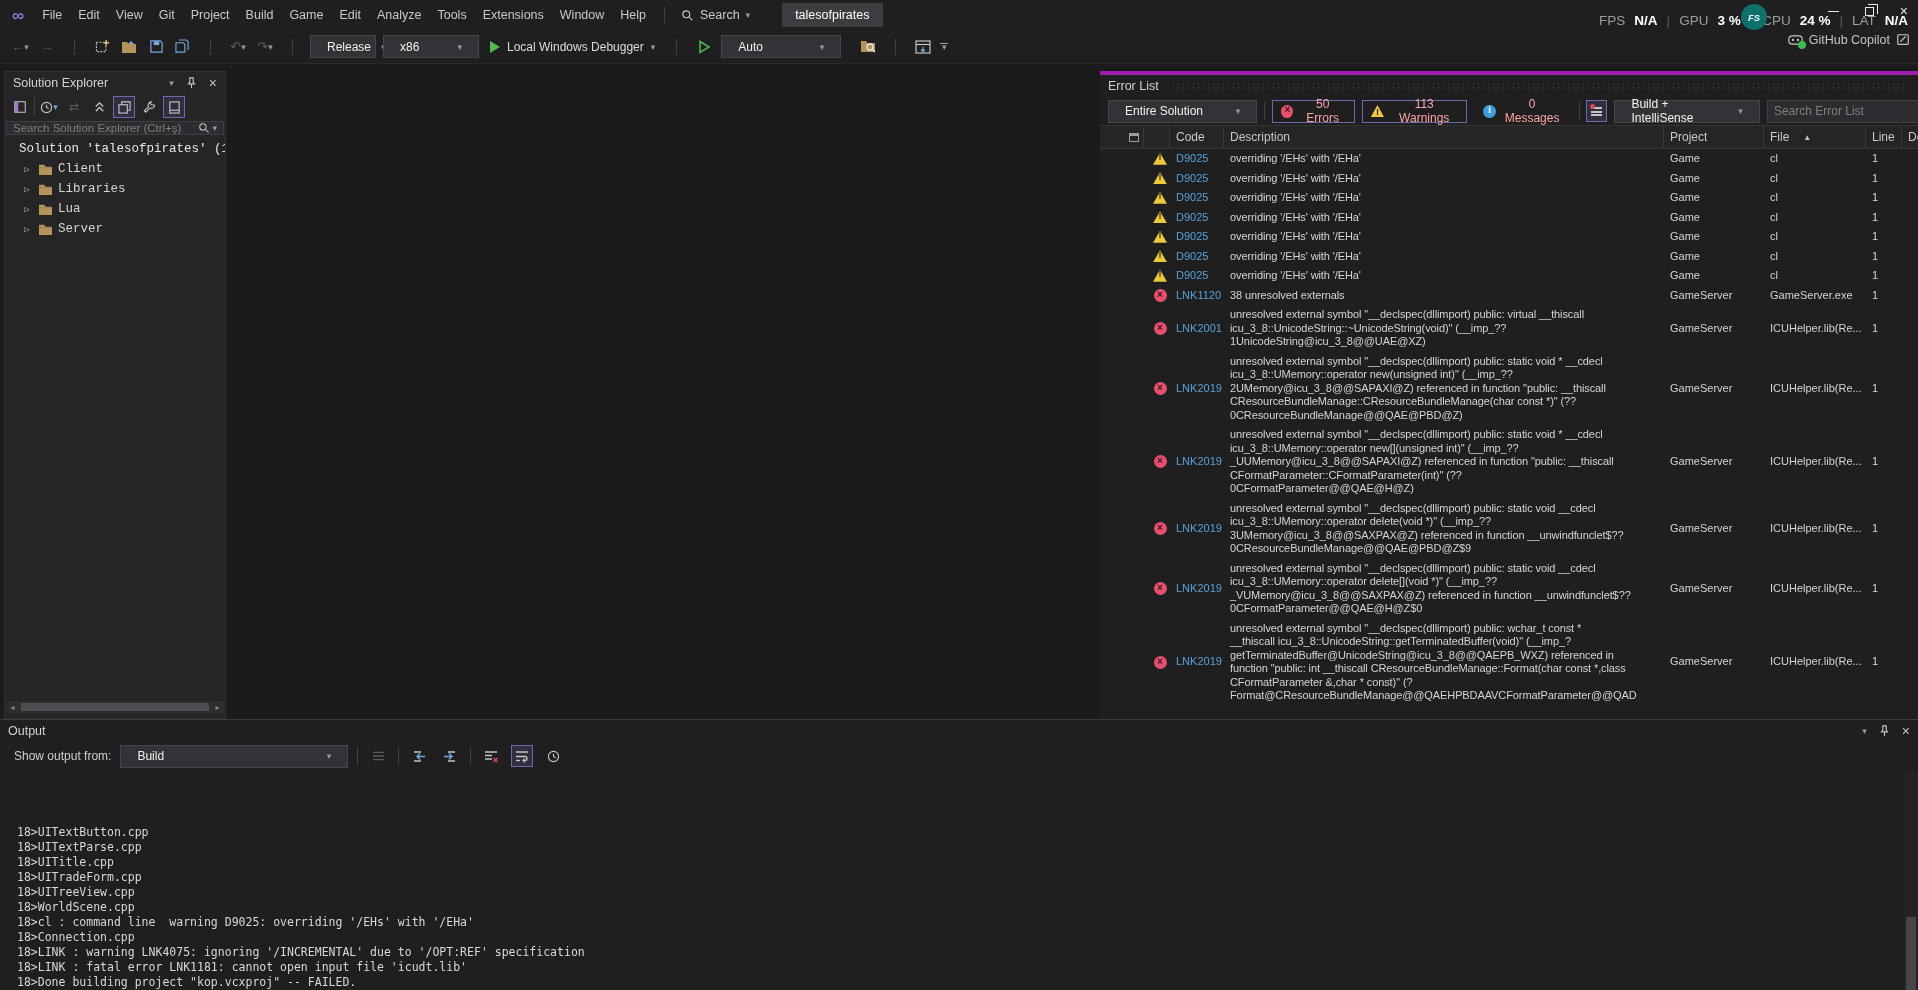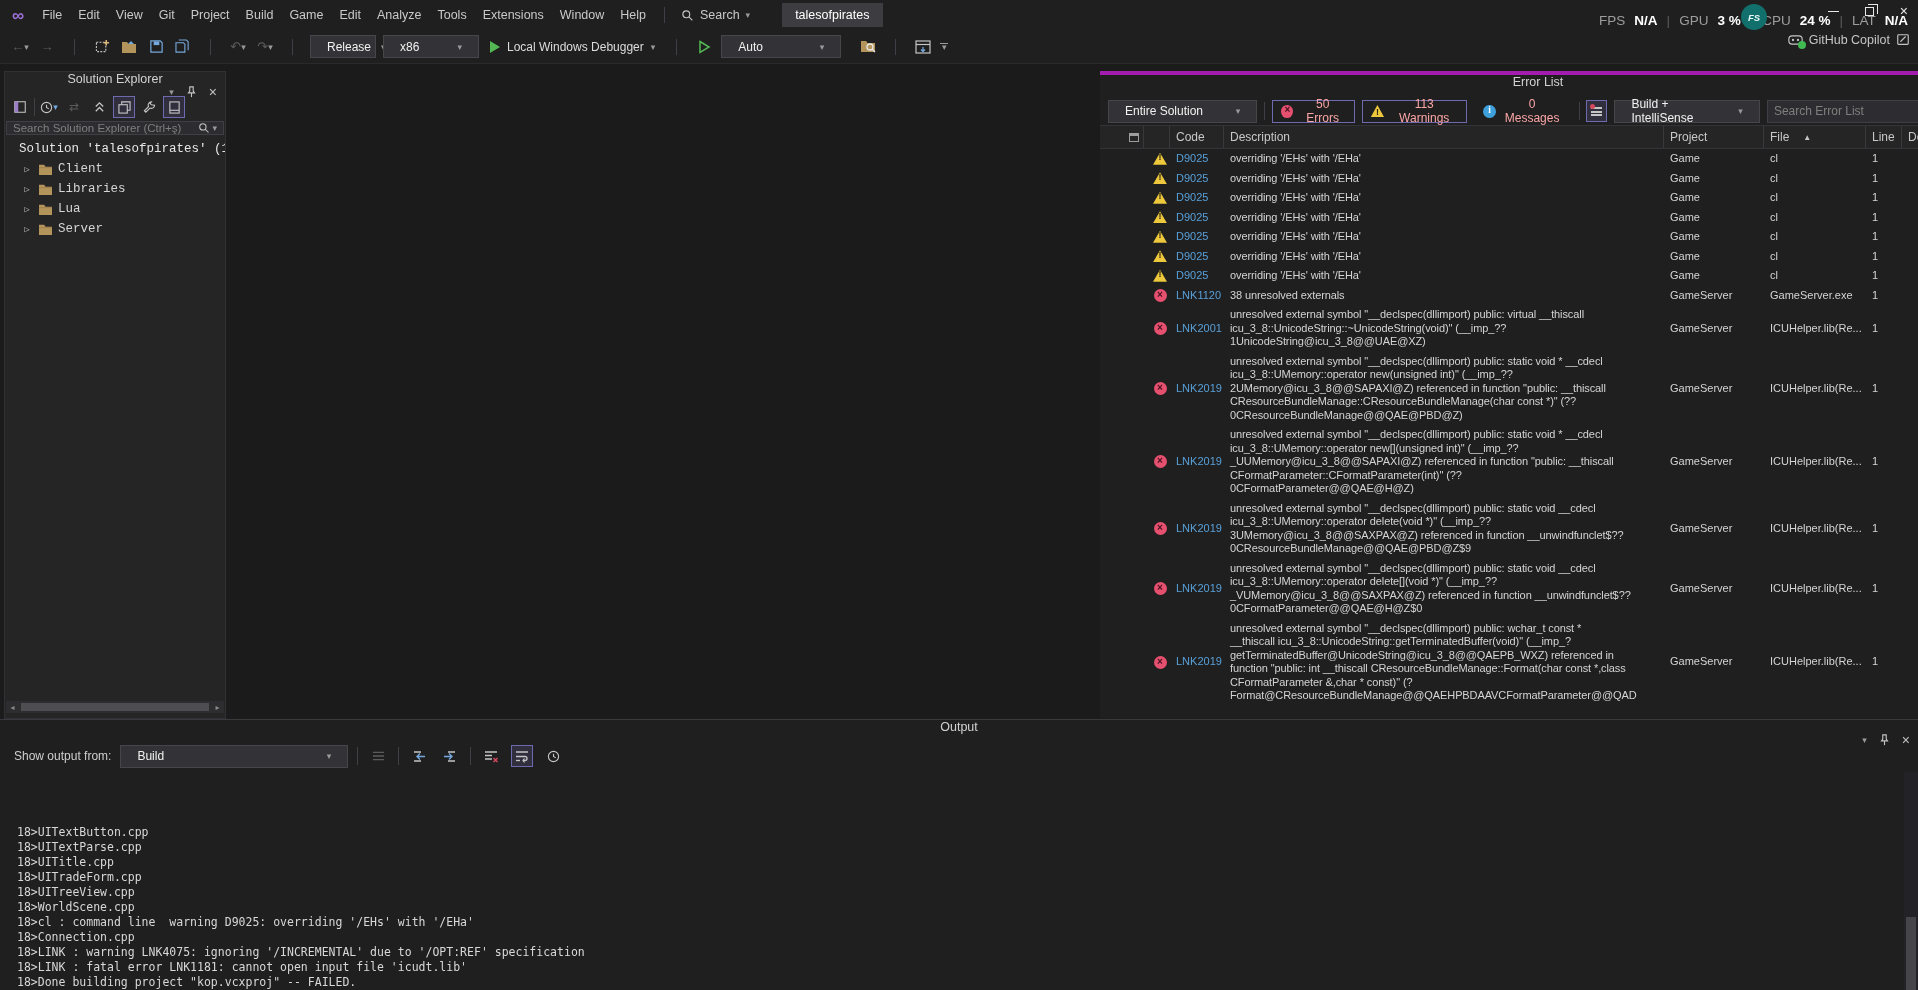--- a/index.html
+++ b/index.html
@@ -37,21 +37,21 @@
   .tbtn.dim { color:#5c5c5c; }
   .combo { background:#333337; border:1px solid #46464a; height:23px; display:flex; align-items:center; justify-content:space-between; padding:0 16px; color:#f1f1f1; font-size:12px; }
   .combo .dd { margin-left:10px; }
   .play { width:0; height:0; border-left:10px solid #53b853; border-top:6px solid transparent; border-bottom:6px solid transparent; }
   .lwd { display:flex; align-items:center; gap:7px; color:#dcdcdc; font-size:12px; padding:0 4px; }
   .overflow { display:flex; flex-direction:column; align-items:center; gap:1px; color:#9a9a9a; }
   .overflow .bar { width:8px; height:1px; background:#9a9a9a; }
   .overflow .vee { font-size:9px; line-height:5px; }
 
   
-  .ptitle { height:22px; display:flex; align-items:center; padding:0 8px; font-size:12.5px; color:#d2d2d2;flex-direction:column; }
+  .ptitle { height:22px; display:flex; align-items:center; padding:0 8px; font-size:12.5px; color:#d2d2d2; }
   .ptitle .grip { flex:1; height:8px; margin:0 12px; background-image:radial-gradient(#3c3c40 1px, transparent 1.1px); background-size:5px 4px; }
   .ptitle-icons { display:flex; align-items:center; gap:12px; margin-left:auto; color:#c5c5c5; }
   .icon-x { font-size:14px; line-height:12px; color:#c5c5c5; }
   .icon-btn { width:22px; height:22px; display:flex; align-items:center; justify-content:center; border:1px solid transparent; color:#c5c5c5; }
   .icon-btn.sel { border-color:#6e6ab0; background:#312f3e; }
   .vsep { width:1px; height:18px; background:#3f3f46; }
 
   
   #solution-explorer { position:absolute; left:4px; top:71px; width:222px; height:648px; background:#252526; border:1px solid #313135; }
   .se-toolbar { height:26px; display:flex; align-items:center; gap:3px; padding:0 4px; }

